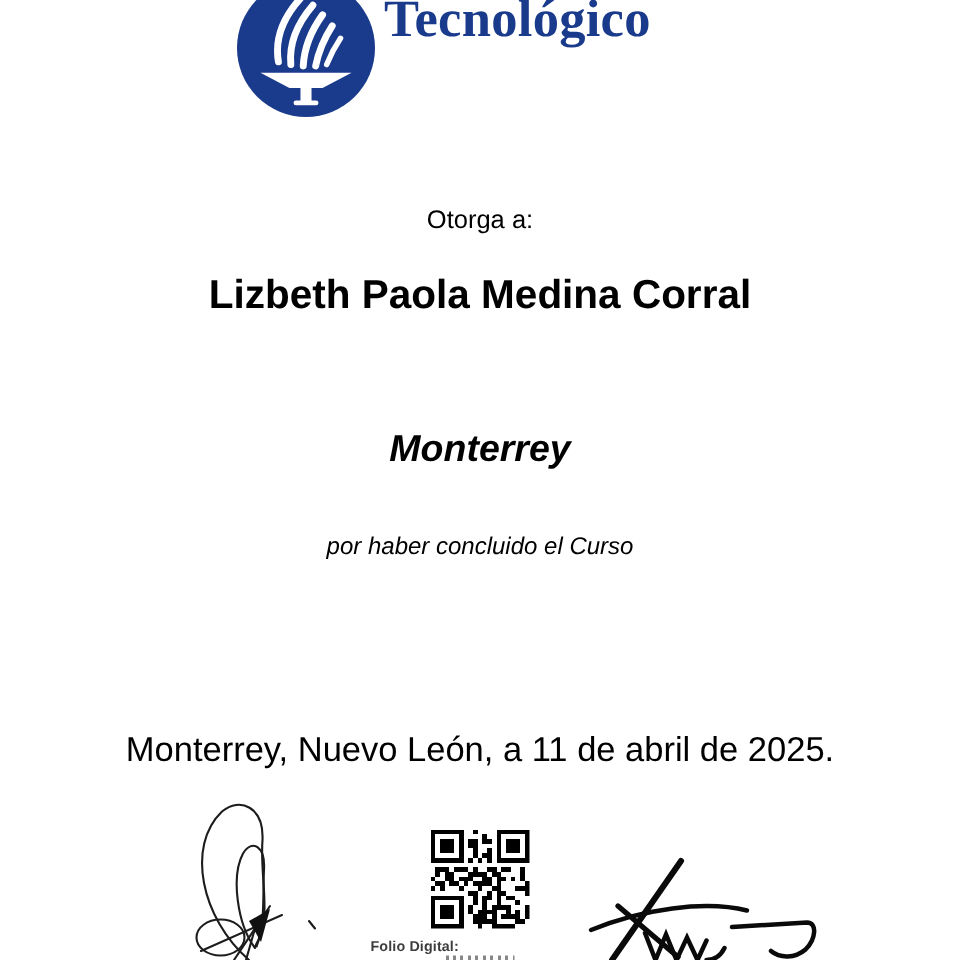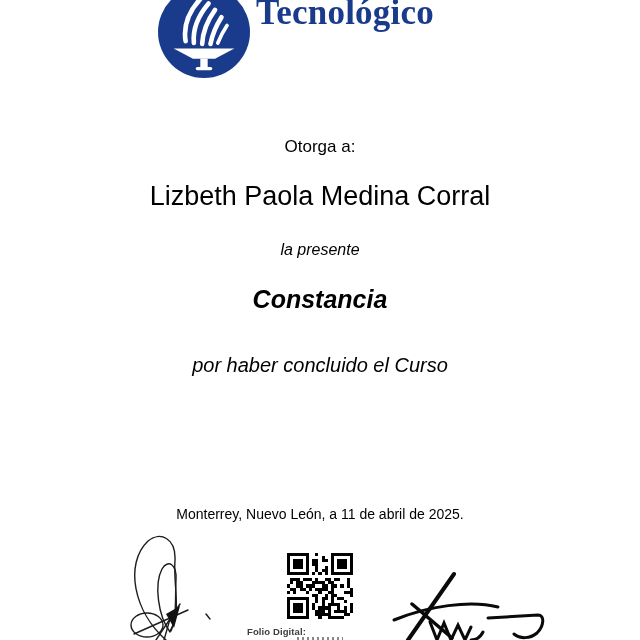--- a/index.html
+++ b/index.html
@@ -42,26 +42,26 @@
   }
   
   .row {
     position: absolute;
     left: 0;
     right: 0;
     text-align: center;
     white-space: nowrap;
   }
   .grant-label      { top: 136px; font-size: 17px; line-height: 22px; }
-  .recipient-name   { top: 179px; font-size: 27px; line-height: 34px; font-weight: 400; }
+  .recipient-name   { top: 179px; font-size: 27px; line-height: 34px; font-weight: 700; }
   .presente-label   { top: 239px; font-size: 16px; line-height: 22px; font-style: italic; }
   .document-type    { top: 283px; font-size: 25px; line-height: 32px; font-weight: 700; font-style: italic; }
-  .completion-label { top: 354px; font-size: 20px; line-height: 22px; font-style: italic; }
+  .completion-label { top: 354px; font-size: 16px; line-height: 22px; font-style: italic; }
   .course-name      { top: 423px; font-size: 21px; line-height: 30px; font-weight: 700; font-style: italic; }
-  .place-date       { top: 501px; font-size: 14px; line-height: 26px; }
+  .place-date       { top: 486px; font-size: 23px; line-height: 26px; }
   
   .sig-left {
     position: absolute;
     left: 120px;
     top: 528px;
     width: 110px;
     height: 112px;
   }
   .qr-box {
     position: absolute;
@@ -118,22 +118,21 @@
       <rect x="46" y="79" width="8" height="11" fill="#ffffff"></rect>
       <rect x="41" y="88" width="18" height="3.5" rx="1.7" fill="#ffffff"></rect>
     </svg>
   </div>
   <div class="logo-text">
     <div>Tecnológico</div>
   </div>
 
   <div class="row grant-label">Otorga a:</div>
   <div class="row recipient-name">Lizbeth Paola Medina Corral</div>
-  <div class="row presente-label">la presente</div>
-  <div class="row document-type">Constancia</div>
+  <div class="row document-type">Monterrey</div>
   <div class="row completion-label">por haber concluido el Curso</div>
   <div class="row place-date">Monterrey, Nuevo León, a 11 de abril de 2025.</div>
 
   <div class="sig-left">
     <svg viewBox="0 0 110 112" width="110" height="112" aria-hidden="true">
       <g stroke="#1c1c1c" stroke-width="1.4" fill="none" stroke-linecap="round">
         <path d="M46 112 C14 84 4 36 28 13 C40 3 56 10 55 32 C53 58 62 84 50 103"></path>
         <path d="M50 104 C38 88 34 56 42 41 C48 31 57 36 56 52 C55 70 57 88 51 103"></path>
         <ellipse cx="27" cy="97" rx="16" ry="12"></ellipse>
         <path d="M14 106 L68 82"></path>

